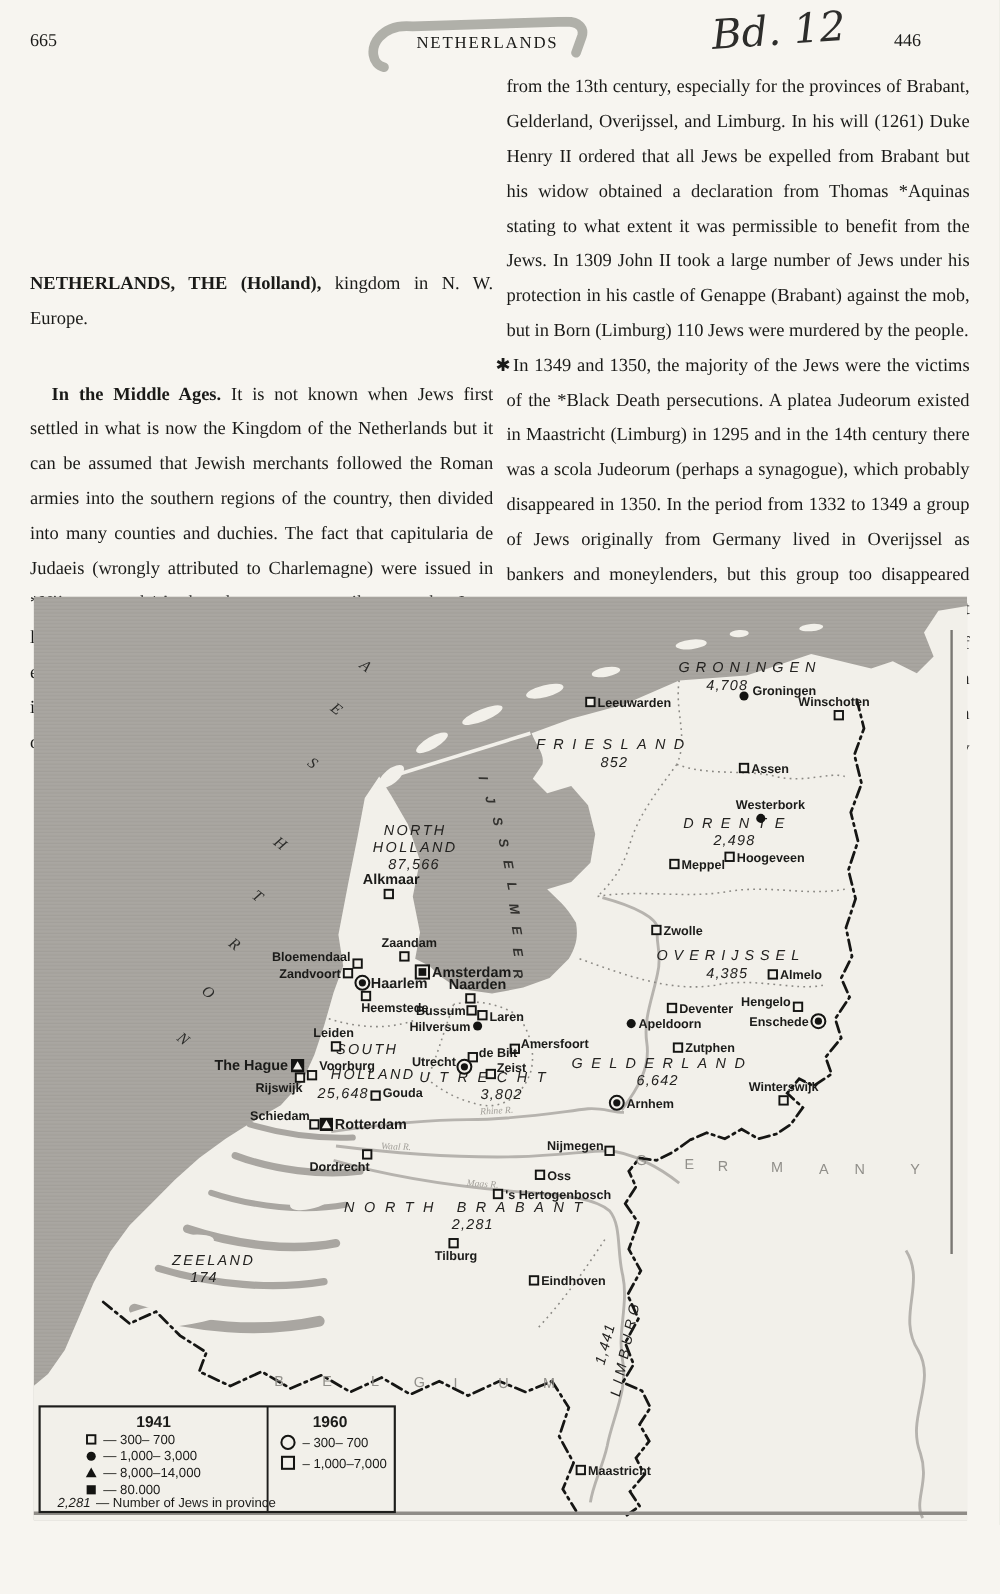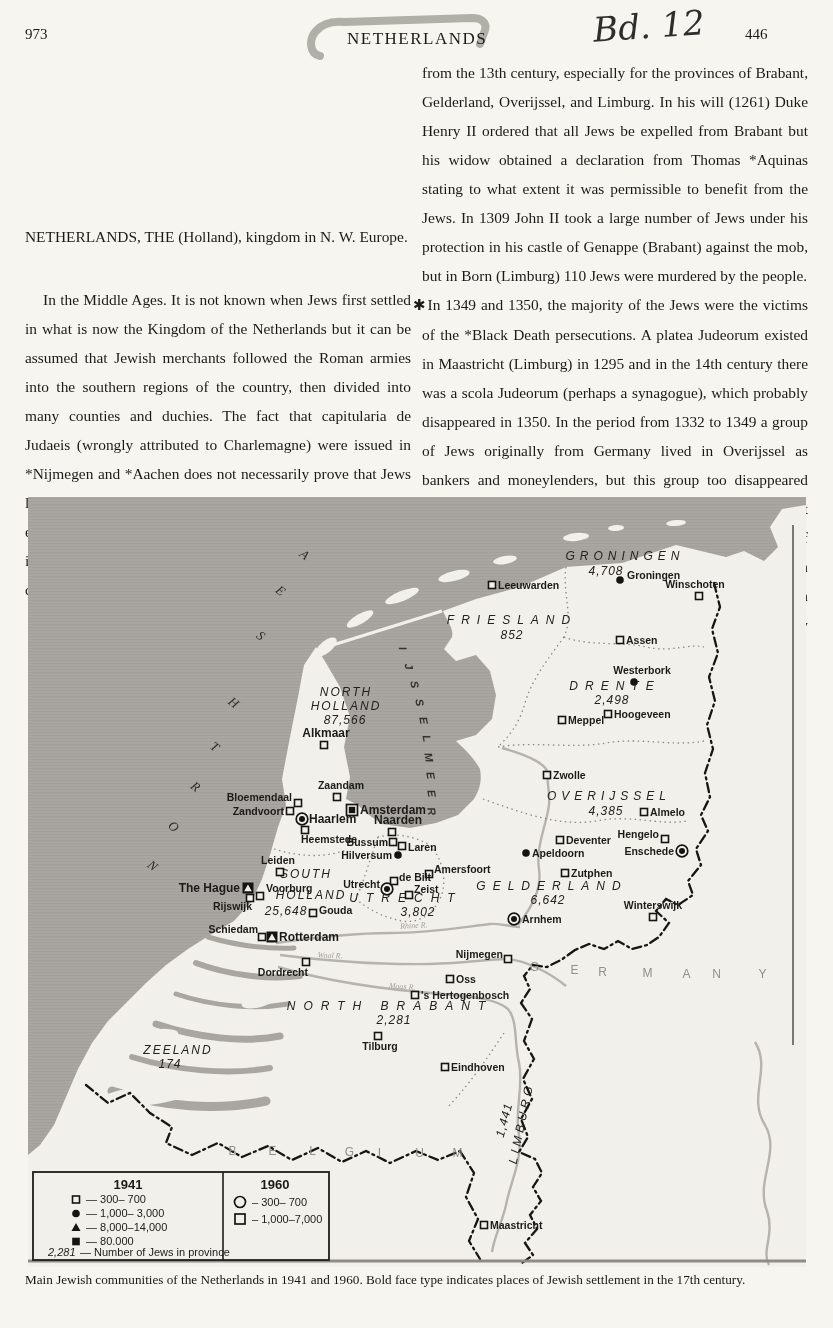--- a/index.html
+++ b/index.html
@@ -1,40 +1,40 @@
 <!DOCTYPE html>
 <html><head>
 <meta charset="utf-8">
 <style>
   html,body{margin:0;padding:0;background:#e8e6e0;}
   .page{position:relative;width:833px;height:1328px;background:#f7f5f0;overflow:hidden;
         font-family:"Liberation Serif",serif;color:#1a1a18;}
   .pagenum{position:absolute;font-size:15px;}
-  .runhead{position:absolute;font-size:17px;letter-spacing:1.5px;}
+  .runhead{position:absolute;font-size:14px;letter-spacing:1.5px;}
   .annotation{position:absolute;font-family:"DejaVu Serif",serif;font-style:italic;
               font-size:34px;color:#2d2d2b;transform:rotate(-4deg);}
   .bracket{position:absolute;left:300px;top:14px;width:200px;height:46px;}
   .col{position:absolute;font-size:15.4px;line-height:29px;}
   .col p{margin:0;text-align:justify;}
   .col p.indent{text-indent:18px;margin-top:34px;}
-  .b{font-weight:normal;}
+  .b{font-weight:bold;}
   .i{}
   .hand{font-family:"DejaVu Sans",sans-serif;font-weight:bold;font-size:15px;
         margin-left:-9px;margin-right:2px;position:relative;top:0px;}
   .map-wrap{position:absolute;left:28px;top:497px;width:778px;height:770px;}
   .caption{position:absolute;left:25px;top:1272px;width:795px;font-size:13.2px;
            white-space:nowrap;color:#171715;}
   svg text{user-select:none;}
 </style>
 </head>
 <body>
 
 <div class="page">
 
-  <div class="pagenum" style="left:25px;top:26px;">973</div>
+  <div class="pagenum" style="left:25px;top:26px;">665</div>
 
   <svg class="bracket" viewBox="0 0 200 46">
     <path d="M20,42 C10,40 8,26 16,17 C23,9 34,7 44,8 L172,4 C182,4 187,9 185,16 L180,30" fill="none" stroke="#a3a39c" stroke-width="8" stroke-linecap="round" opacity="0.85"></path>
   </svg>
 
   <div class="runhead" style="left:347px;top:29px;">NETHERLANDS</div>
 
   <div class="annotation" style="left:593px;top:6px;">Bd. 12</div>
 
   <div class="pagenum" style="left:745px;top:26px;">446</div>
@@ -383,14 +383,13 @@
           <text x="52" y="759" style="font:11px &quot;Liberation Sans&quot;,sans-serif;fill:#1b1b19;">— Number of Jews in province</text>
           <text x="247" y="692" text-anchor="middle" style="font:bold 13px &quot;Liberation Sans&quot;,sans-serif;fill:#1b1b19;">1960</text>
           <circle cx="212" cy="705" r="5.5" fill="none" stroke="#141412" stroke-width="1.7"></circle>
           <text x="224" y="709" style="font:11px &quot;Liberation Sans&quot;,sans-serif;fill:#1b1b19;">–    300–  700</text>
           <rect x="207" y="717" width="10" height="10" fill="none" stroke="#141412" stroke-width="1.7"></rect>
           <text x="224" y="726" style="font:11px &quot;Liberation Sans&quot;,sans-serif;fill:#1b1b19;">–  1,000–7,000</text>
         </g>
       </svg>
   </div>
 
-  <div class="caption">Main Jewish communities of the Netherlands in 1941 and 1960. Bold face type indicates places of Jewish settlement in the 17th century.</div>
 </div>
 
 </body></html>

